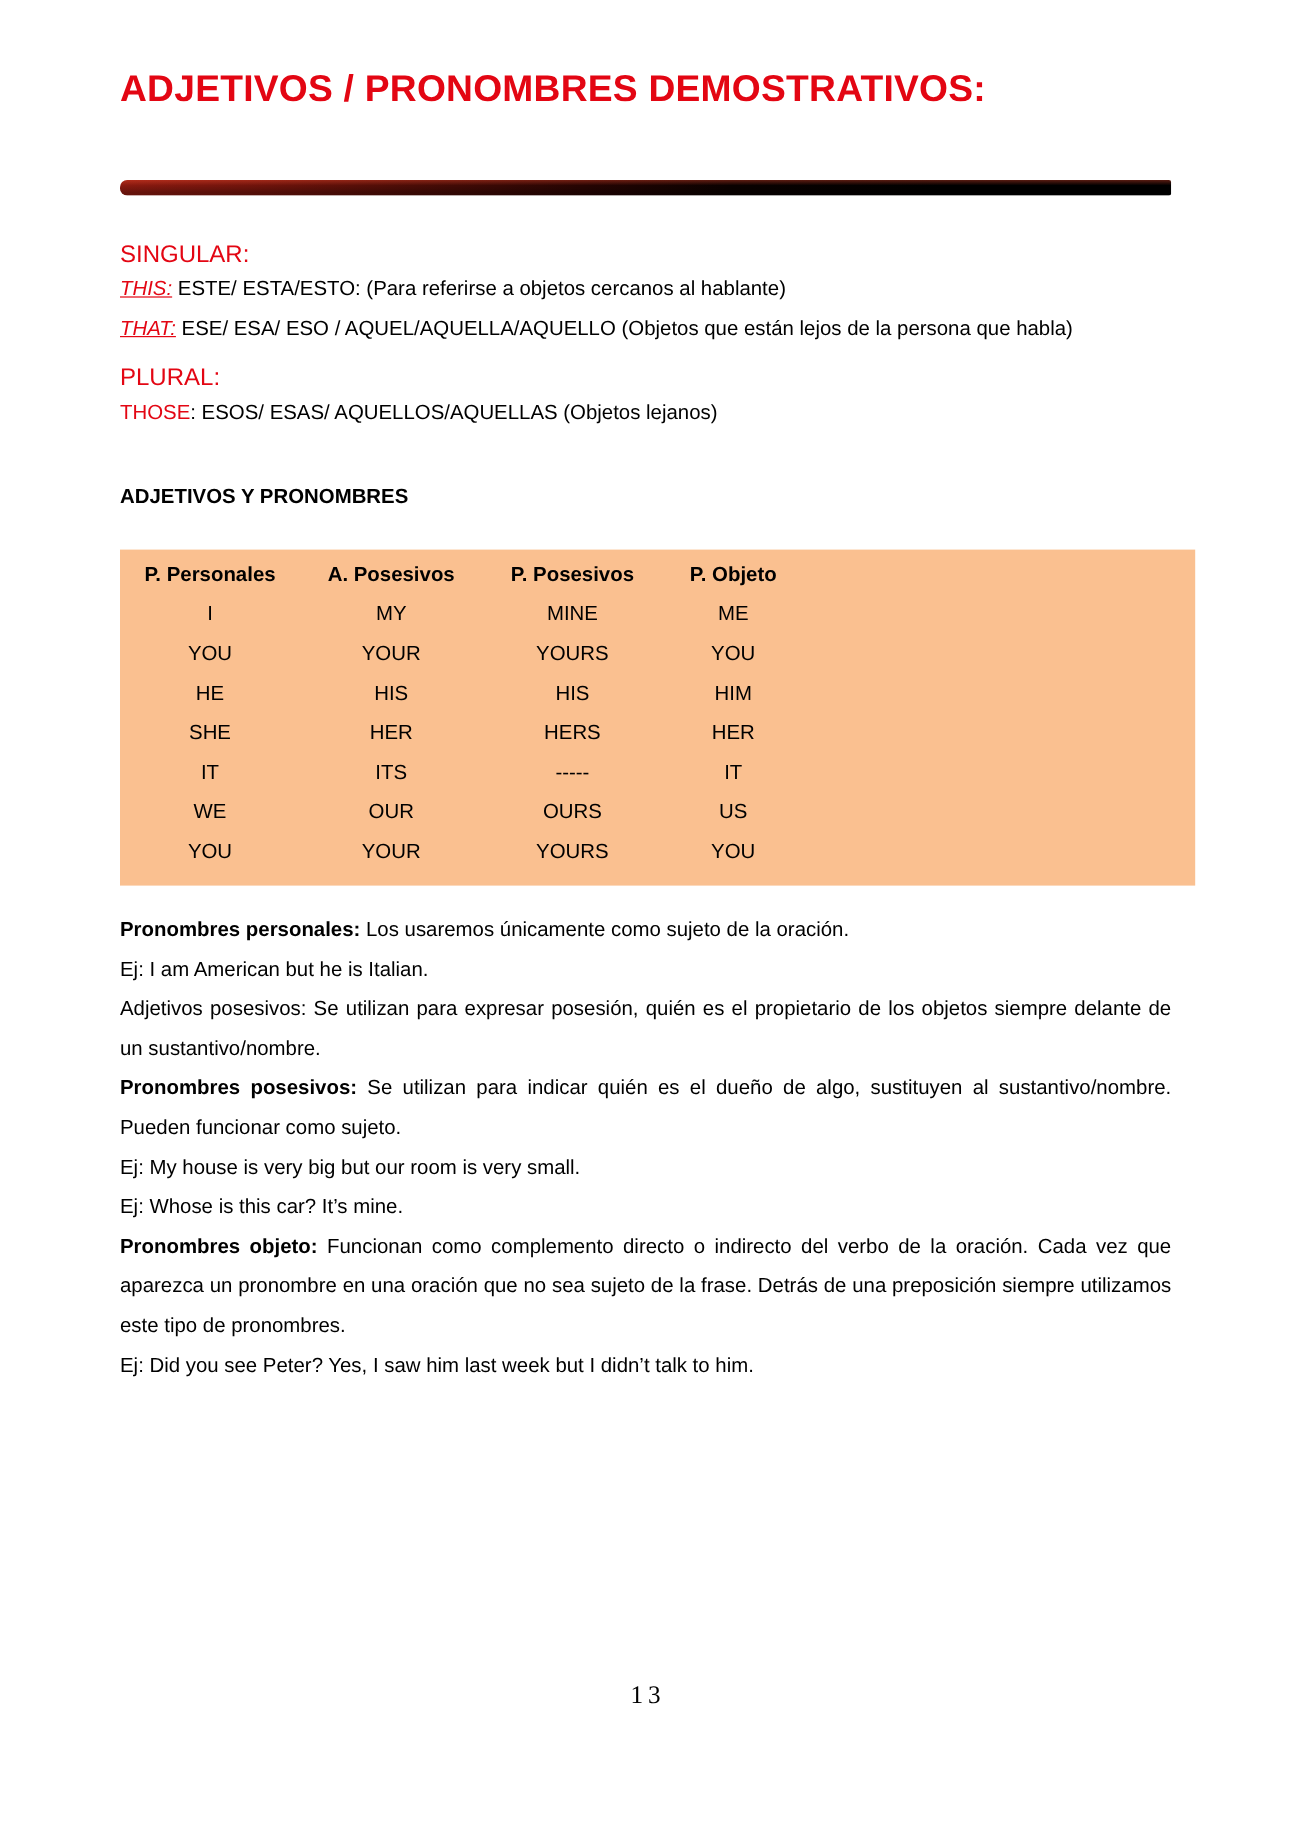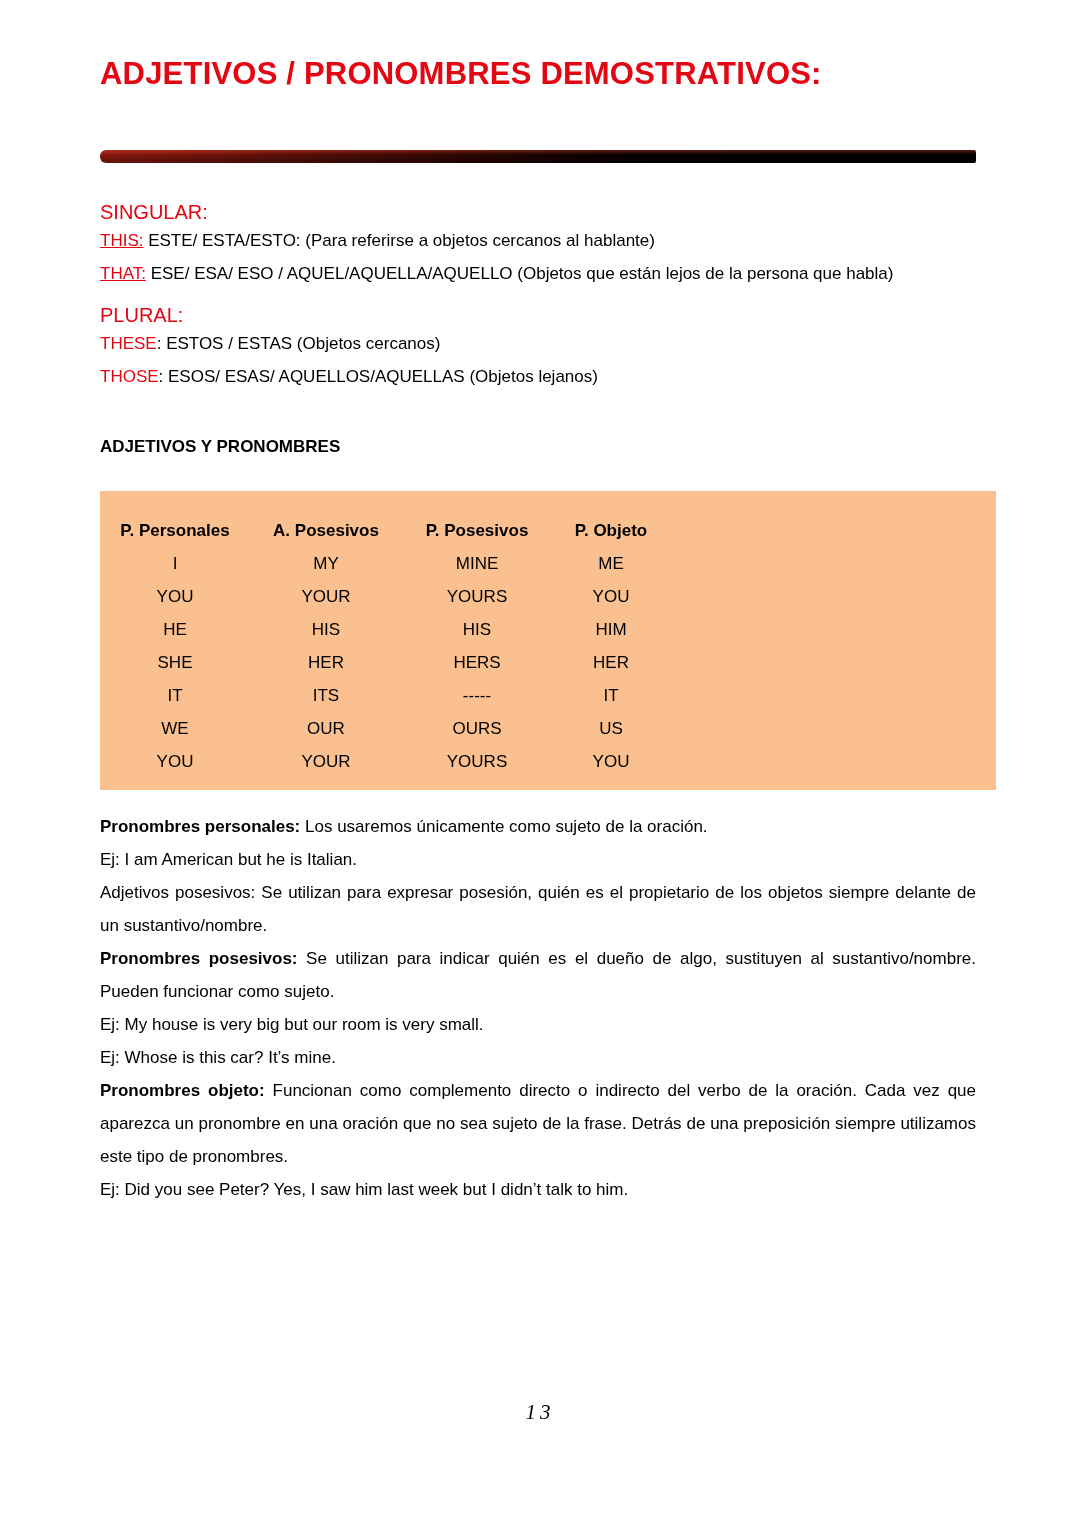--- a/index.html
+++ b/index.html
@@ -48,32 +48,32 @@
   .h-singular { margin-top: 38px; }
   .h-plural { margin-top: 14px; }
   .def-line {
     margin: 0;
     font-size: 17px;
     line-height: 33px;
   }
   .term {
     color: var(--red, #e30613);
   }
-  .term.u { text-decoration: underline; }
+  .term.u { text-decoration: underline; font-style: italic; }
   .black-heading {
     margin: 0;
     margin-top: 44px;
     font-size: 17px;
     font-weight: bold;
   }
   .pron-table {
     margin-top: 34px;
     width: 896px;
     background: var(--table_bg, #fac090);
-    padding: 23px 0 12px 0;
+    padding: 4px 0 12px 0;
     box-sizing: border-box;
   }
   .t-row {
     display: grid;
     grid-template-columns: 150px 152px 150px 118px 1fr;
     line-height: 33px;
     font-size: 17px;
   }
   .t-row.t-head { font-weight: bold; }
   .t-cell { text-align: center; }
@@ -88,42 +88,40 @@
   .page-number {
     position: absolute;
     left: 0;
     top: 1400px;
     width: 1080px;
     text-align: center;
     font-family: "Liberation Serif", serif;
     font-size: 21px;
     letter-spacing: 4px;
     color: #000000;
-    font-style: italic;
   }
 </style>
 </head>
 <body>
 
 <div class="page">
   <div class="content">
 
     <h1 class="title">ADJETIVOS / PRONOMBRES DEMOSTRATIVOS:</h1>
 
     <div class="deco-bar"></div>
 
     <h2 class="red-heading h-singular">SINGULAR:</h2>
 
     <p class="def-line"><span class="term u">THIS:</span><span> ESTE/ ESTA/ESTO: (Para referirse a objetos cercanos al hablante)</span></p>
 
     <p class="def-line"><span class="term u">THAT:</span><span> ESE/ ESA/ ESO / AQUEL/AQUELLA/AQUELLO (Objetos que están lejos de la persona que habla)</span></p>
 
     <h2 class="red-heading h-plural">PLURAL:</h2>
 
-    <p class="def-line"><span class="term">THESE</span><span>: ESTOS / ESTAS (Objetos cercanos)</span></p>
 
     <p class="def-line"><span class="term">THOSE</span><span>: ESOS/ ESAS/ AQUELLOS/AQUELLAS (Objetos lejanos)</span></p>
 
     <h3 class="black-heading">ADJETIVOS Y PRONOMBRES</h3>
 
     <div class="pron-table">
       <div class="t-row t-head">
         <div class="t-cell">P. Personales</div>
         <div class="t-cell">A. Posesivos</div>
         <div class="t-cell">P. Posesivos</div>

